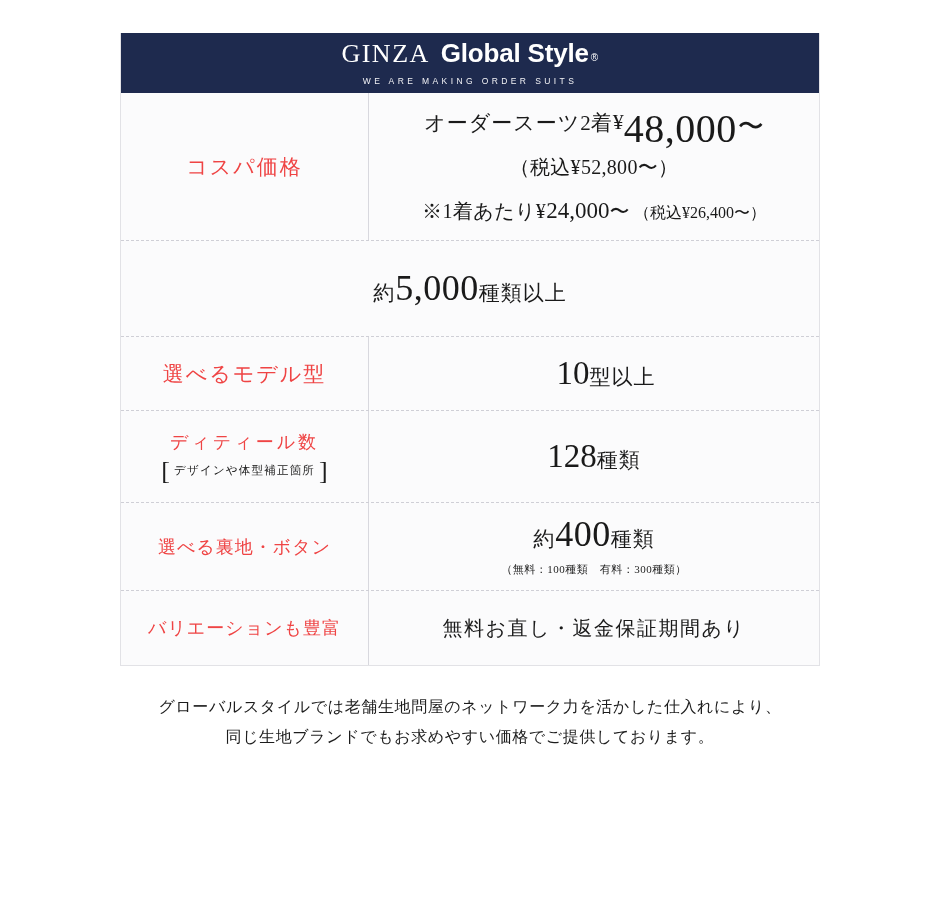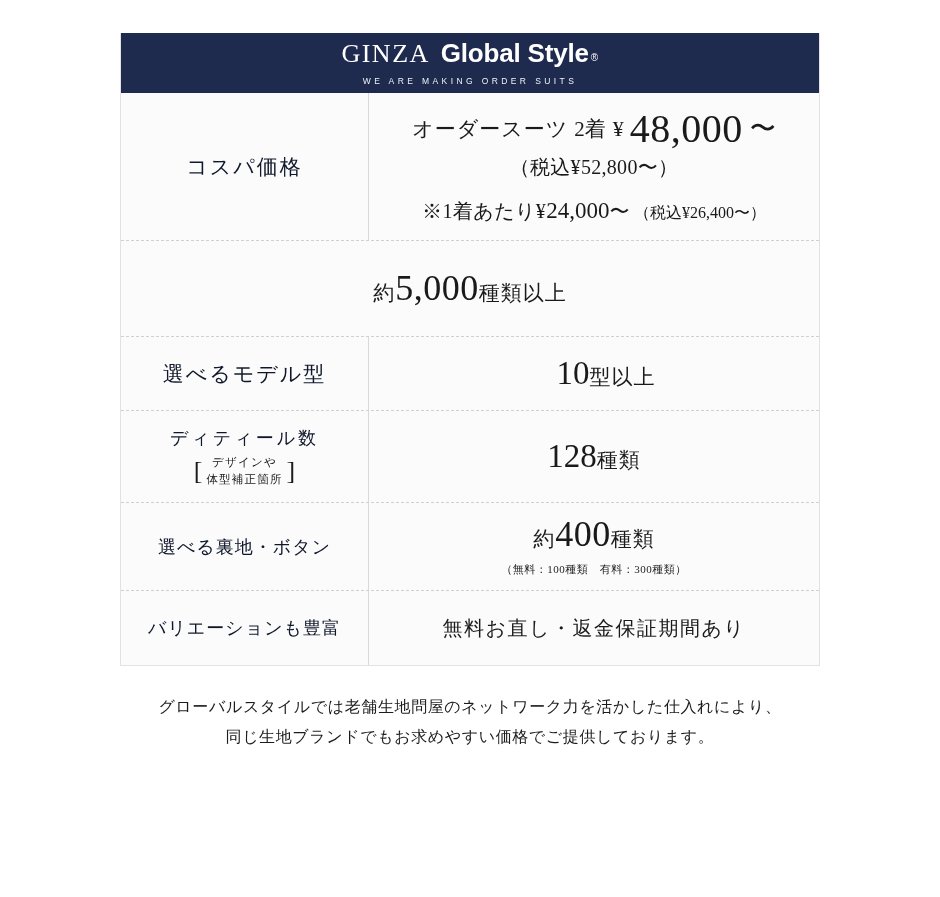--- a/index.html
+++ b/index.html
@@ -123,43 +123,42 @@
     flex-direction: column;
     align-items: center;
     justify-content: center;
     text-align: center;
     box-sizing: border-box;
     padding: 10px 8px;
   }
   .label-text {
     font-size: 21px;
     letter-spacing: 2px;
-    color: #0f172a;
+    color: #ef4444;
   }
   .label-text.small {
     font-size: 18px;
     letter-spacing: 1px;
     text-align: right;
   }
 
   
   .row-price { height: 148px; }
   .row-fabric { height: 96px; }
   .row-model { height: 74px; gap: 24px; }
   .row-detail { height: 92px; }
   .row-lining { height: 88px; }
   .row-service { height: 74px; }
 
   
   .price-line1 {
     display: flex;
-    align-items: center;
+    align-items: flex-start;
     justify-content: center;
     white-space: nowrap;
-    gap: 6px;
   }
   .p-lead {
     font-size: 21px;
     letter-spacing: 1px;
   }
   .p-count {
     font-size: 21px;
   }
   .p-yen {
     font-size: 22px;
@@ -248,22 +247,21 @@
   .brk {
     font-size: 26px;
     line-height: 1;
     color: #1c1c1c;
     font-family: "Liberation Serif", "DejaVu Serif", serif;
   }
   .brk-l { margin-right: 4px; }
   .brk-r { margin-left: 4px; }
   .bracket-lines {
     display: flex;
-    flex-direction: column;
-    align-items: center;
+    align-items: flex-end;
     font-size: 11.5px;
     line-height: 1.45;
     letter-spacing: 1.2px;
     color: #1c1c1c;
     font-family: Liberation Serif, serif;
   }
 
   
   .footer {
     width: 720px;

